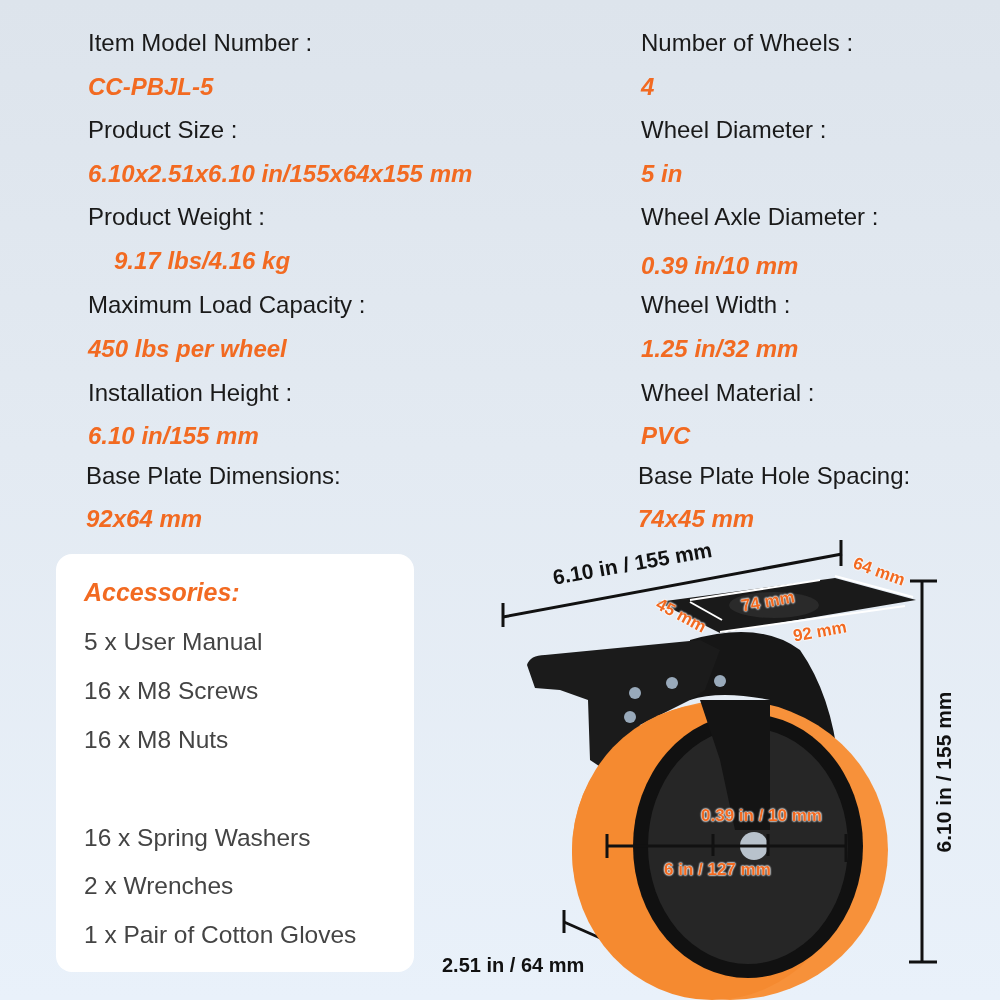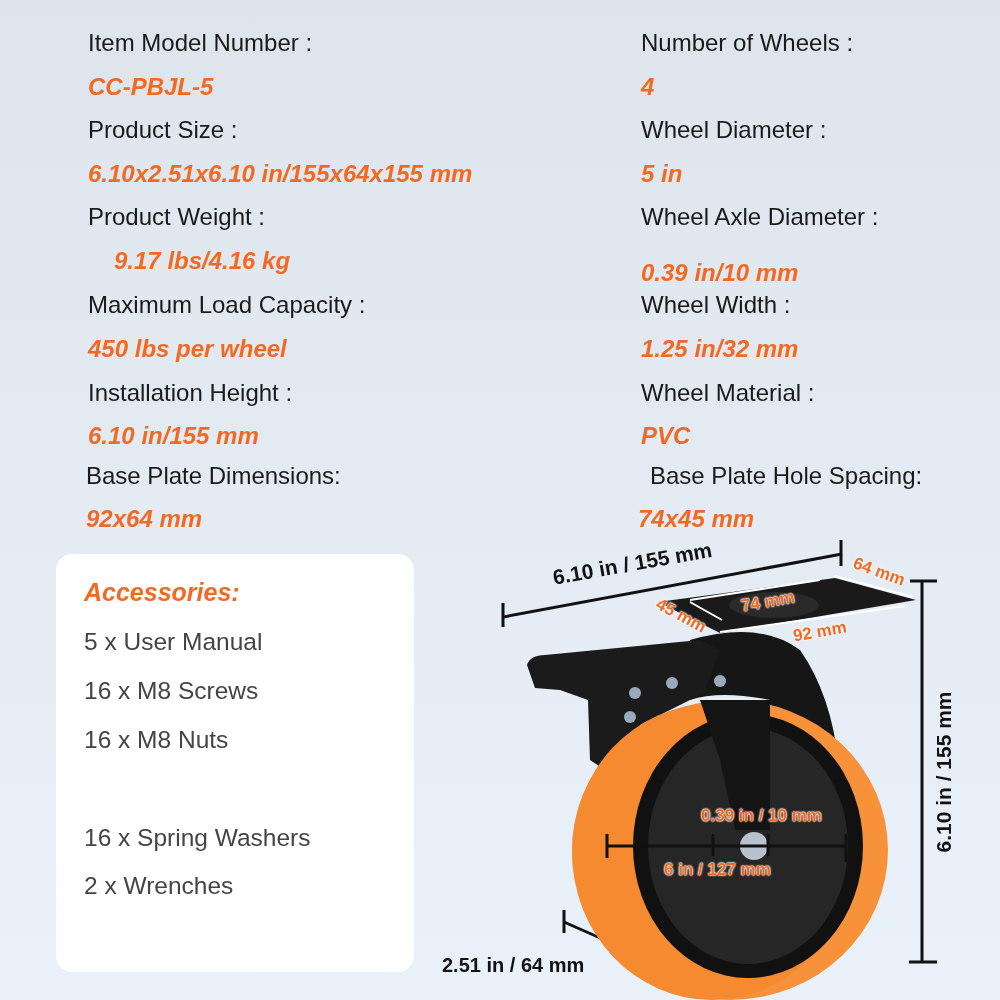--- a/index.html
+++ b/index.html
@@ -36,35 +36,36 @@
 <div class="spec" style="left:88px;top:379px;"><span class="label">Installation Height :</span></div>
 <div class="spec" style="left:88px;top:422px;"><span class="value">6.10 in/155 mm</span></div>
 <div class="spec" style="left:86px;top:462px;"><span class="label">Base Plate Dimensions:</span></div>
 <div class="spec" style="left:86px;top:505px;"><span class="value">92x64 mm</span></div>
 
 <div class="spec" style="left:641px;top:29px;"><span class="label">Number of Wheels :</span></div>
 <div class="spec" style="left:641px;top:73px;"><span class="value">4</span></div>
 <div class="spec" style="left:641px;top:116px;"><span class="label">Wheel Diameter :</span></div>
 <div class="spec" style="left:641px;top:160px;"><span class="value">5 in</span></div>
 <div class="spec" style="left:641px;top:203px;"><span class="label">Wheel Axle Diameter :</span></div>
-<div class="spec" style="left:641px;top:259px;text-align:right;"><span class="value">0.39 in/10 mm</span></div>
+<div class="spec" style="left:641px;top:252px;text-align:right;"><span class="value">0.39 in/10 mm</span></div>
 <div class="spec" style="left:641px;top:291px;"><span class="label">Wheel Width :</span></div>
 <div class="spec" style="left:641px;top:335px;"><span class="value">1.25 in/32 mm</span></div>
 <div class="spec" style="left:641px;top:379px;"><span class="label">Wheel Material :</span></div>
 <div class="spec" style="left:641px;top:422px;"><span class="value">PVC</span></div>
-<div class="spec" style="left:638px;top:462px;margin-left:12px;"><span class="label">Base Plate Hole Spacing:</span></div>
+<div class="spec" style="left:638px;top:462px;"><span class="label">Base Plate Hole Spacing:</span></div>
 <div class="spec" style="left:638px;top:505px;"><span class="value">74x45 mm</span></div>
 
 <div class="card">
   <div class="card-title">Accessories:</div>
   <div class="acc" style="top:74px;">5 x User Manual</div>
   <div class="acc" style="top:123px;">16 x M8 Screws</div>
   <div class="acc" style="top:172px;">16 x M8 Nuts</div>
   <div class="acc" style="top:270px;">16 x Spring Washers</div>
   <div class="acc" style="top:318px;">2 x Wrenches</div>
+  <div class="acc" style="top:367px;">1 x Pair of Cotton Gloves</div>
 </div>
 
 <svg class="product" width="1000" height="1000">
 
   <g stroke="#111" stroke-width="3" fill="none">
     <line x1="503" y1="617" x2="842" y2="554"></line>
     <line x1="503" y1="603" x2="503" y2="627"></line>
     <line x1="841" y1="540" x2="841" y2="566"></line>
   </g>
 

